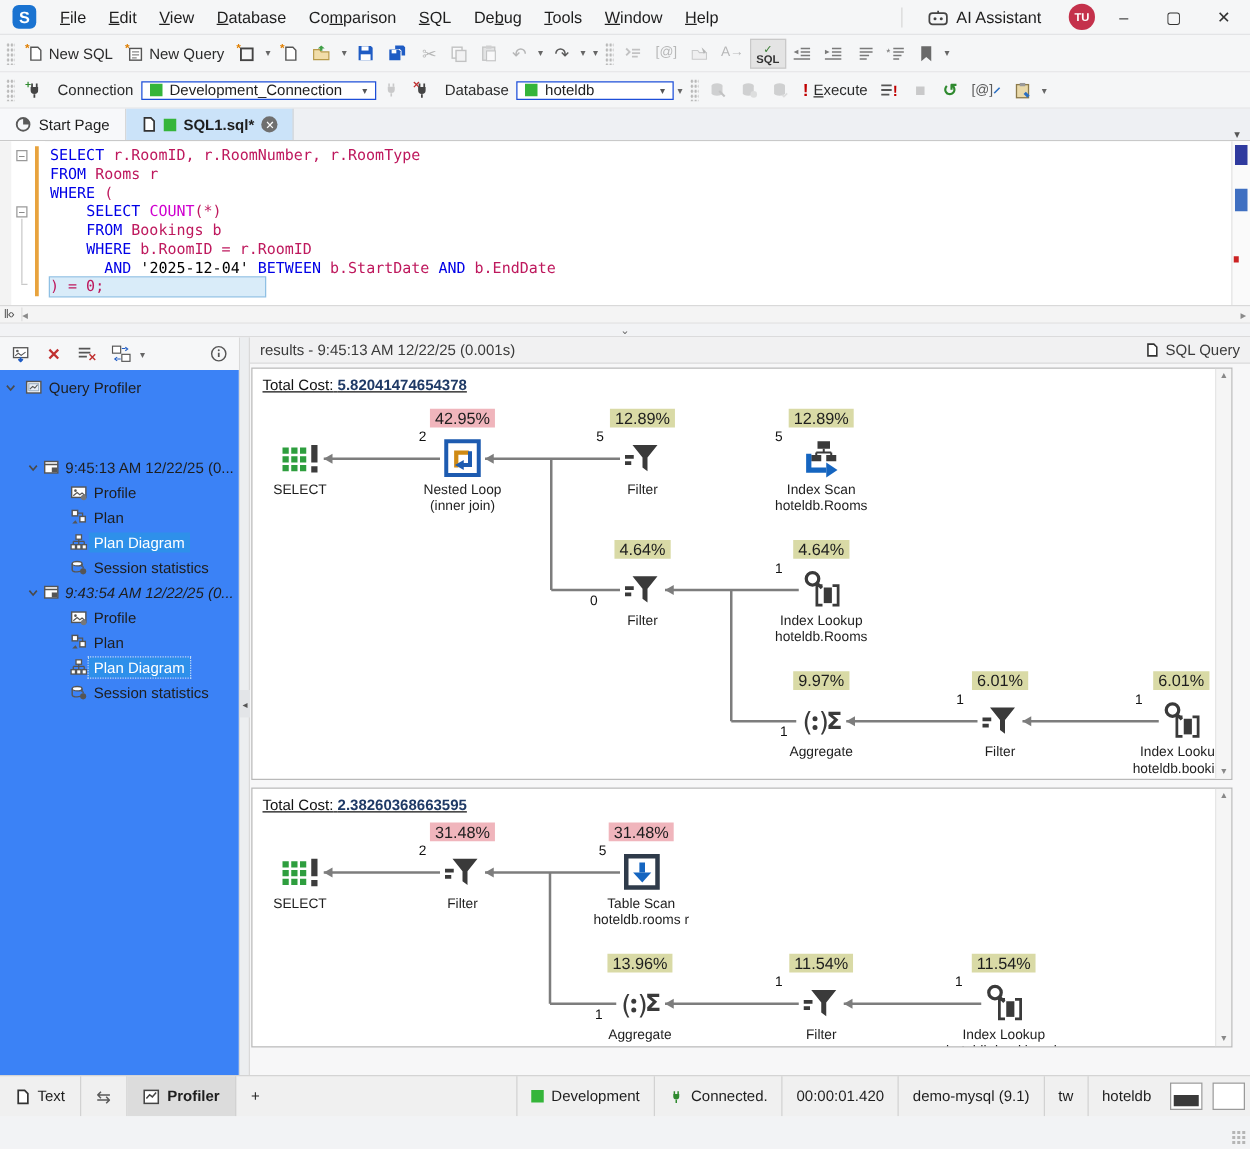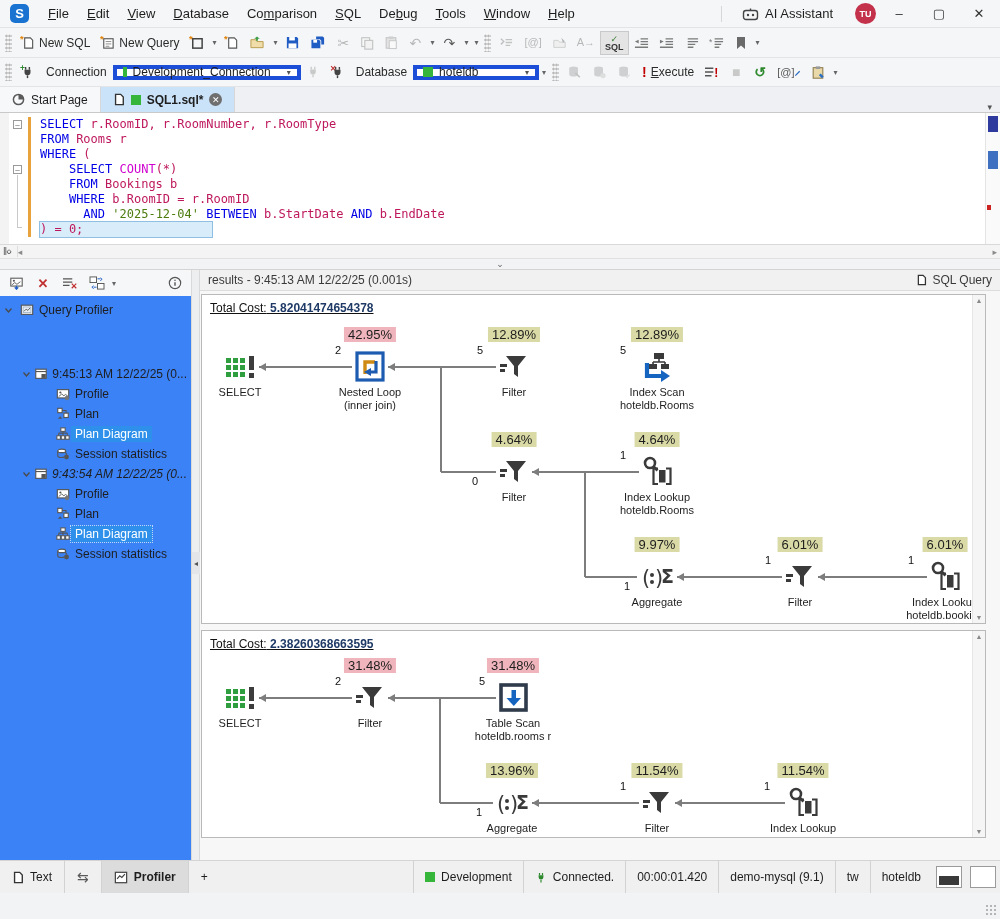--- a/index.html
+++ b/index.html
@@ -20,42 +20,42 @@
 
   
   .toolbar { display:flex; align-items:center; background:#f5f6f7; border-bottom:1px solid #e3e4e6; padding:0 2px; }
   .t1 { height:30px; } .t2 { height:29px; }
   .tgrip { width:7px; height:18px; margin:0 3px; background-image:radial-gradient(#b9b9b9 1px, transparent 1.2px); background-size:3px 4px; }
   .tbtn { min-width:24px; height:24px; display:flex; align-items:center; justify-content:center; gap:4px; padding:0 4px; border:1px solid transparent; font-size:12px; color:#2b2b2b; }
   .tbtn.active { background:#e4e4e4; border-color:#c9c9c9; }
   .tbtn.disabled { opacity:.4; filter:grayscale(1); }
   .tcaret { font-size:8px; color:#666; padding:0 3px; }
   .glyph { font-size:14px; line-height:1; color:#5a5a5a; }
-  .combo { display:flex; align-items:center; gap:6px; background:#fff; border:4px solid #1d4ed8; height:15px; padding:0 6px;text-align:right; }
+  .combo { display:flex; align-items:center; gap:6px; background:#fff; border:1px solid #1d4ed8; height:15px; padding:0 6px;text-align:right; }
   .combo .car { margin-left:auto; font-size:8px; color:#555; padding-left:10px; }
   .gsq { width:10px; height:10px; background:#35b53a; display:inline-block; }
   .lblt { color:#2b2b2b; padding:0 6px; }
   .excl { color:#c00000; font-weight:bold; font-size:14px; }
 
   
   .tabbar { height:26px; background:#eef0f3; display:flex; align-items:flex-end; border-bottom:1px solid #c9c9c9; }
   .tab { height:25px; display:flex; align-items:center; gap:6px; padding:0 12px; font-size:12px; border-right:1px solid #d8d8d8; background:#f7f8fa; }
   .tab.active { background:#cbe3f9; }
   .tab .close { width:13px; height:13px; border-radius:50%; background:#6f6f6f; color:#fff; font-size:9px; display:flex; align-items:center; justify-content:center; }
   .tabbar .overflow { margin-left:auto; padding:0 8px; color:#555; font-size:9px; }
 
   
   .editor-wrap { height:132px; background:#fff; position:relative; border-bottom:1px solid #d9d9d9; }
   .egutter { position:absolute; left:0; top:0; bottom:0; width:36px; background:#fff; border-right:0; }
   .egutter .strip { position:absolute; left:0; top:0; bottom:0; width:9px; background:#f3f3f3; }
   .changebar { position:absolute; left:28px; top:4px; width:3px; height:120px; background:#e8a33d; }
   .foldbox { position:absolute; left:13px; width:9px; height:9px; border:1px solid #9a9a9a; background:#fff; font-size:8px; line-height:7px; text-align:center; color:#555; }
   .foldline { position:absolute; left:17px; width:1px; background:#c9c9c9; }
   .code { position:absolute; left:40px; top:4px; right:16px; font-family:"DejaVu Sans Mono", monospace; font-size:12px; line-height:15px; white-space:pre; z-index:1; }
-  .tok-k { color:#0000e6; } .tok-f { color:#cf00cf; } .tok-s { color:#4d7c0f; } .tok-p { color:#be185d; }
+  .tok-k { color:#0000e6; } .tok-f { color:#cf00cf; } .tok-s { color:#000000; } .tok-p { color:#be185d; }
   .cline.current { background:#d9ecf9; outline:1px solid #8fc0e4; width:172px; }
   .evscroll { position:absolute; right:0; top:0; bottom:0; width:15px; background:#fafafa; border-left:1px solid #e4e4e4; }
   .evscroll .m1 { position:absolute; left:2px; right:2px; top:3px; height:16px; background:#2f3a9e; }
   .evscroll .m2 { position:absolute; left:2px; right:2px; top:38px; height:18px; background:#3f6fc1; }
   .evscroll .m3 { position:absolute; left:1px; width:4px; top:92px; height:5px; background:#cc2222; }
   .ehscroll { height:14px; background:#f4f4f4; border-bottom:1px solid #e0e0e0; display:flex; align-items:center; justify-content:space-between; padding:0 3px; color:#8a8a8a; font-size:9px; }
   .ehscroll .paneic { color:#555; font-size:10px; letter-spacing:-1px; border-right:1px solid #ddd; padding-right:6px; }
   .esplit { height:11px; background:#f2f3f5; display:flex; align-items:center; justify-content:center; color:#666; font-size:9px; border-bottom:1px solid #d4d4d4; }
 
   

